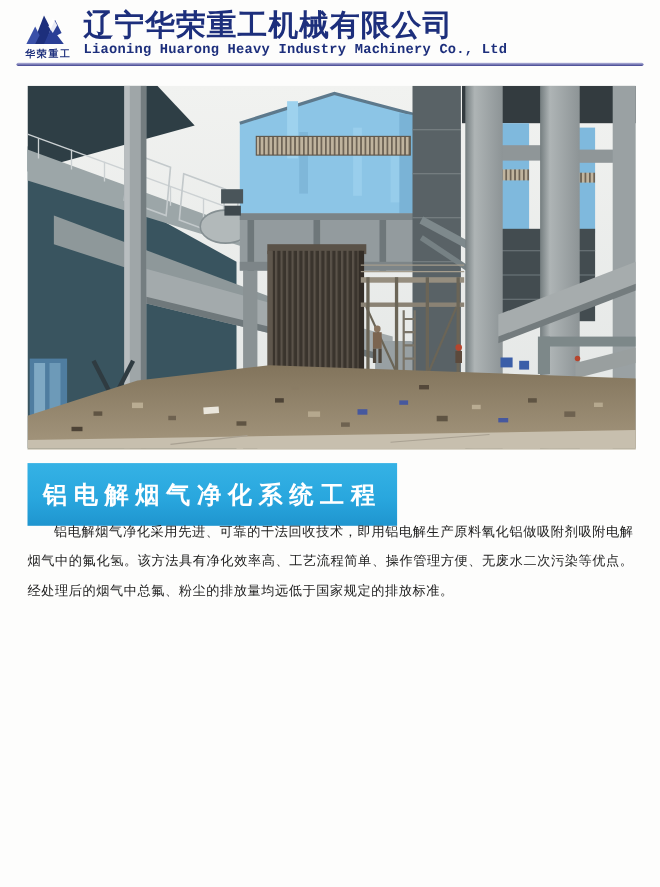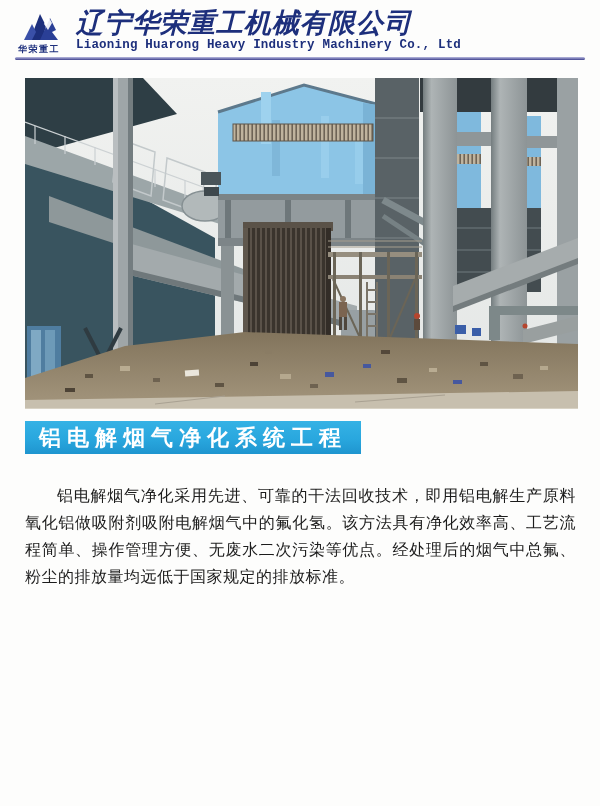--- a/index.html
+++ b/index.html
@@ -5,30 +5,30 @@
   html,body{margin:0;padding:0;background:#ffffff;}
   .page{
     position:relative;
     width:600px;height:806px;
     background:#fdfdfc;
     font-family:"Liberation Serif","DejaVu Serif",serif;
     overflow:hidden;
   }
   
   .header{position:absolute;left:18px;top:8px;width:564px;height:48px;}
-  .logo-block{position:absolute;left:0;top:2px;width:52px;}
+  .logo-block{position:absolute;left:0;top:2px;width:52px;text-align:center;}
   .logo-mark{display:block;margin:0 auto;}
   .logo-text{
     font-size:9px;font-weight:bold;color:#1d2f7c;letter-spacing:1.5px;
     margin-top:1px;font-family:"Liberation Sans","DejaVu Sans",sans-serif;white-space:nowrap;
   }
   .name-block{position:absolute;left:58px;top:0;}
   .company-zh{
     font-size:27px;font-weight:bold;color:#1d2f7c;letter-spacing:1px;
-    line-height:30px;white-space:nowrap;font-style:italic;
+    line-height:30px;white-space:nowrap;
   }
   .company-en{
     font-size:12.5px;font-weight:bold;color:#1d2f7c;letter-spacing:0.2px;
     line-height:15px;white-space:nowrap;font-family:Liberation Mono, monospace;
   }
   .divider{
     position:absolute;left:15px;top:57px;width:570px;height:3px;
     background:linear-gradient(to bottom,#b9bade 0%,#8a8cc0 40%,#3f418e 100%);
     border-radius:2px;
   }
@@ -36,35 +36,35 @@
   .photo{
     position:absolute;left:25px;top:78px;width:553px;height:330px;margin:0;
     border-bottom:1px solid #d8d2c4;
   }
   .photo svg{display:block;}
   
   .banner{
     position:absolute;left:25px;top:421px;height:33px;
     background:linear-gradient(to bottom,#35b2e5 0%,#29a7de 55%,#1f95cf 100%);
     color:#ffffff;display:inline-flex;align-items:center;
-    padding:0 14px;
+    padding:12px 14px;
   }
   .banner span{
     font-size:22px;font-weight:bold;letter-spacing:6px;line-height:33px;
     font-family:"Liberation Sans","DejaVu Sans",sans-serif;
     white-space:nowrap;
   }
   
   .content{
     position:absolute;left:25px;top:470px;width:551px;
     color:#1c1c1c;
   }
   .content p{
-    margin:12px 0 6px 0;
-    font-size:16px;line-height:27px;
+    margin:0 0 6px 0;
+    font-size:12px;line-height:27px;
     text-indent:2em;text-align:justify;
     letter-spacing:0.5px;
   }
 </style>
 </head>
 <body>
 
 <div class="page">
 
   <header class="header">

